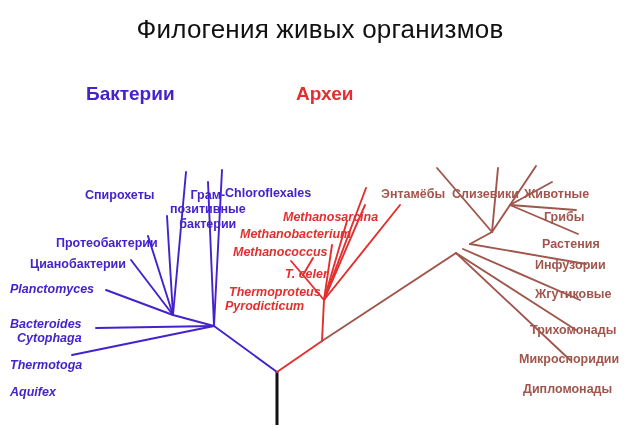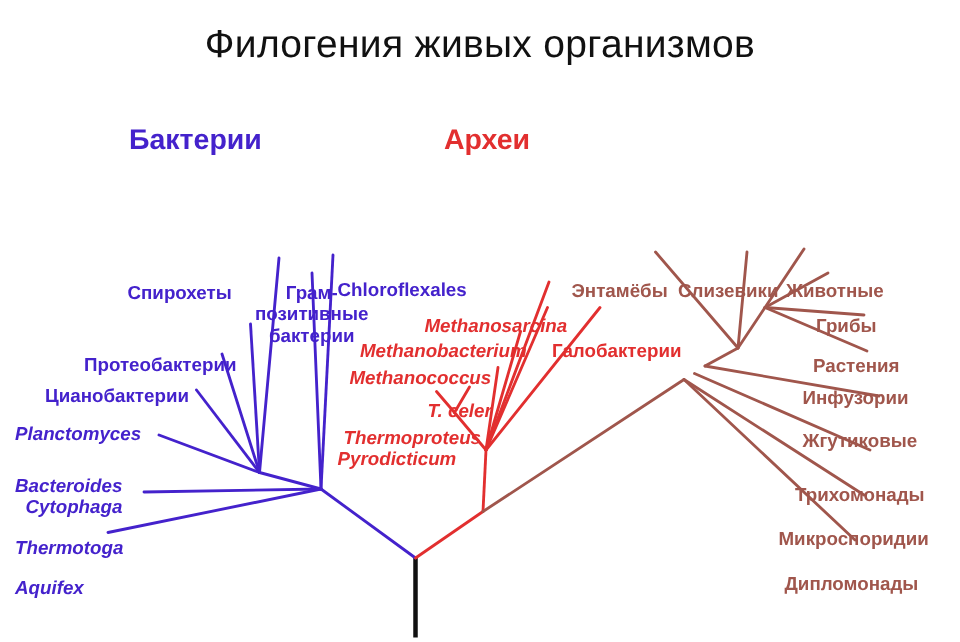--- a/index.html
+++ b/index.html
@@ -117,21 +117,20 @@
   <div class="lbl bact ital" style="left:17px;top:295px;">Cytophaga</div>
   <div class="lbl bact ital" style="left:10px;top:322px;">Thermotoga</div>
   <div class="lbl bact ital" style="left:10px;top:349px;">Aquifex</div>
 
   <div class="lbl arch ital" style="left:283px;top:174px;">Methanosarcina</div>
   <div class="lbl arch ital" style="left:240px;top:191px;">Methanobacterium</div>
   <div class="lbl arch ital" style="left:233px;top:209px;">Methanococcus</div>
   <div class="lbl arch ital" style="left:285px;top:231px;">T. celer</div>
   <div class="lbl arch ital" style="left:229px;top:249px;">Thermoproteus</div>
   <div class="lbl arch ital" style="left:225px;top:263px;">Pyrodicticum</div>
-  <div class="lbl arch" style="left:368px;top:191px;">Галобактерии</div>
 
   <div class="lbl euk" style="left:381px;top:151px;">Энтамёбы</div>
   <div class="lbl euk" style="left:452px;top:151px;">Слизевики</div>
   <div class="lbl euk" style="left:524px;top:151px;">Животные</div>
   <div class="lbl euk" style="left:544px;top:174px;">Грибы</div>
   <div class="lbl euk" style="left:542px;top:201px;">Растения</div>
   <div class="lbl euk" style="left:535px;top:222px;">Инфузории</div>
   <div class="lbl euk" style="left:535px;top:251px;">Жгутиковые</div>
   <div class="lbl euk" style="left:530px;top:287px;">Трихомонады</div>
   <div class="lbl euk" style="left:519px;top:316px;">Микроспоридии</div>

